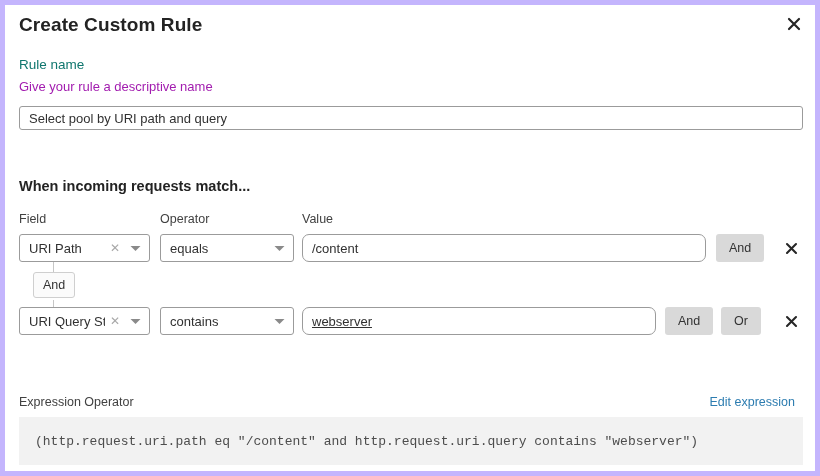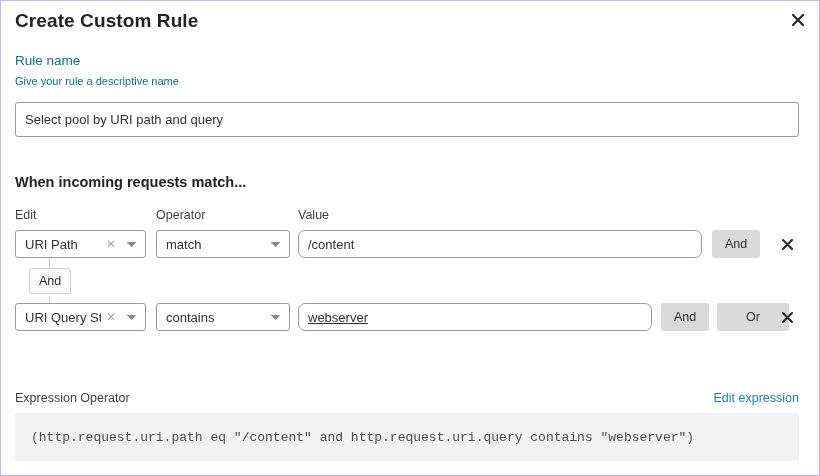--- a/index.html
+++ b/index.html
@@ -13,21 +13,21 @@
     font-family: "Liberation Sans", sans-serif;
     color: #313131;
     overflow: hidden;
   }
 
   .dialog {
     position: relative;
     width: 820px;
     height: 476px;
     box-sizing: border-box;
-    border: 1px solid #c4b5fd;
+    border: 5px solid #c4b5fd;
     background: #ffffff;
   }
 
   
   .dlg-title {
     position: absolute;
     left: 14px;
     top: 9px;
     font-size: 19px;
     font-weight: bold;
@@ -51,30 +51,30 @@
   .close-btn svg { display: block; }
 
   
   .label-strong {
     position: absolute;
     font-size: 13.5px;
     color: #0f766e;
   }
   .label-muted {
     position: absolute;
-    font-size: 11px;
-    color: #0f766e;
+    font-size: 13px;
+    color: #a21caf;
   }
   #rule-name-label { left: 14px; top: 52px; }
   #rule-name-help  { left: 14px; top: 74px; }
 
   .text-input {
     position: absolute;
     box-sizing: border-box;
-    height: 35px;
+    height: 24px;
     border: 1px solid #9b9b9b;
     border-radius: 3px;
     background: #ffffff;
     font-family: "Liberation Sans", sans-serif;
     font-size: 13px;
     color: #313131;
     padding: 0 9px;
     outline: none;
   }
   #rule-name-input {
@@ -162,21 +162,21 @@
     border-radius: 3px;
     background: #d9d9d9;
     color: #333333;
     font-family: "Liberation Sans", sans-serif;
     font-size: 12.5px;
     cursor: pointer;
     padding: 0;
   }
   #and-btn-1 { left: 711px; width: 48px; }
   #and-btn-2 { left: 660px; width: 48px; }
-  #or-btn-2  { left: 716px; width: 72px; }
+  #or-btn-2  { left: 716px; width: 40px; }
 
   .remove-btn {
     position: absolute;
     top: 2px;
     left: 775px;
     width: 22px;
     height: 24px;
     display: flex;
     align-items: center;
     justify-content: center;
@@ -270,37 +270,37 @@
       <path d="M2 2 L12 12 M12 2 L2 12" stroke="#262626" stroke-width="2.2" stroke-linecap="round"></path>
     </svg>
   </button>
 
   <div class="label-strong" id="rule-name-label">Rule name</div>
   <div class="label-muted" id="rule-name-help">Give your rule a descriptive name</div>
   <input class="text-input" id="rule-name-input" type="text" value="Select pool by URI path and query" style="">
 
   <div id="match-heading">When incoming requests match...</div>
 
-  <div class="col-head" id="head-field">Edit</div>
+  <div class="col-head" id="head-field">Field</div>
   <div class="col-head" id="head-operator">Operator</div>
   <div class="col-head" id="head-value">Value</div>
 
   <div class="rule-row" id="rule-row-1">
     <div class="select-box select-field">
       <span class="select-text">URI Path</span>
       <span class="clear-x">✕</span>
       <span class="chev">
         <svg width="11" height="7" viewBox="0 0 11 7">
           <path d="M0.5 1 L5.5 6 L10.5 1 Z" fill="#8a8a8a"></path>
         </svg>
       </span>
     </div>
 
     <div class="select-box select-operator">
-      <span class="select-text">match</span>
+      <span class="select-text">equals</span>
       <span class="chev">
         <svg width="11" height="7" viewBox="0 0 11 7">
           <path d="M0.5 1 L5.5 6 L10.5 1 Z" fill="#8a8a8a"></path>
         </svg>
       </span>
     </div>
 
     <input class="text-input value-input" id="value-input-1" type="text" value="/content" style="">
 
     <button class="logic-btn" id="and-btn-1">And</button>

